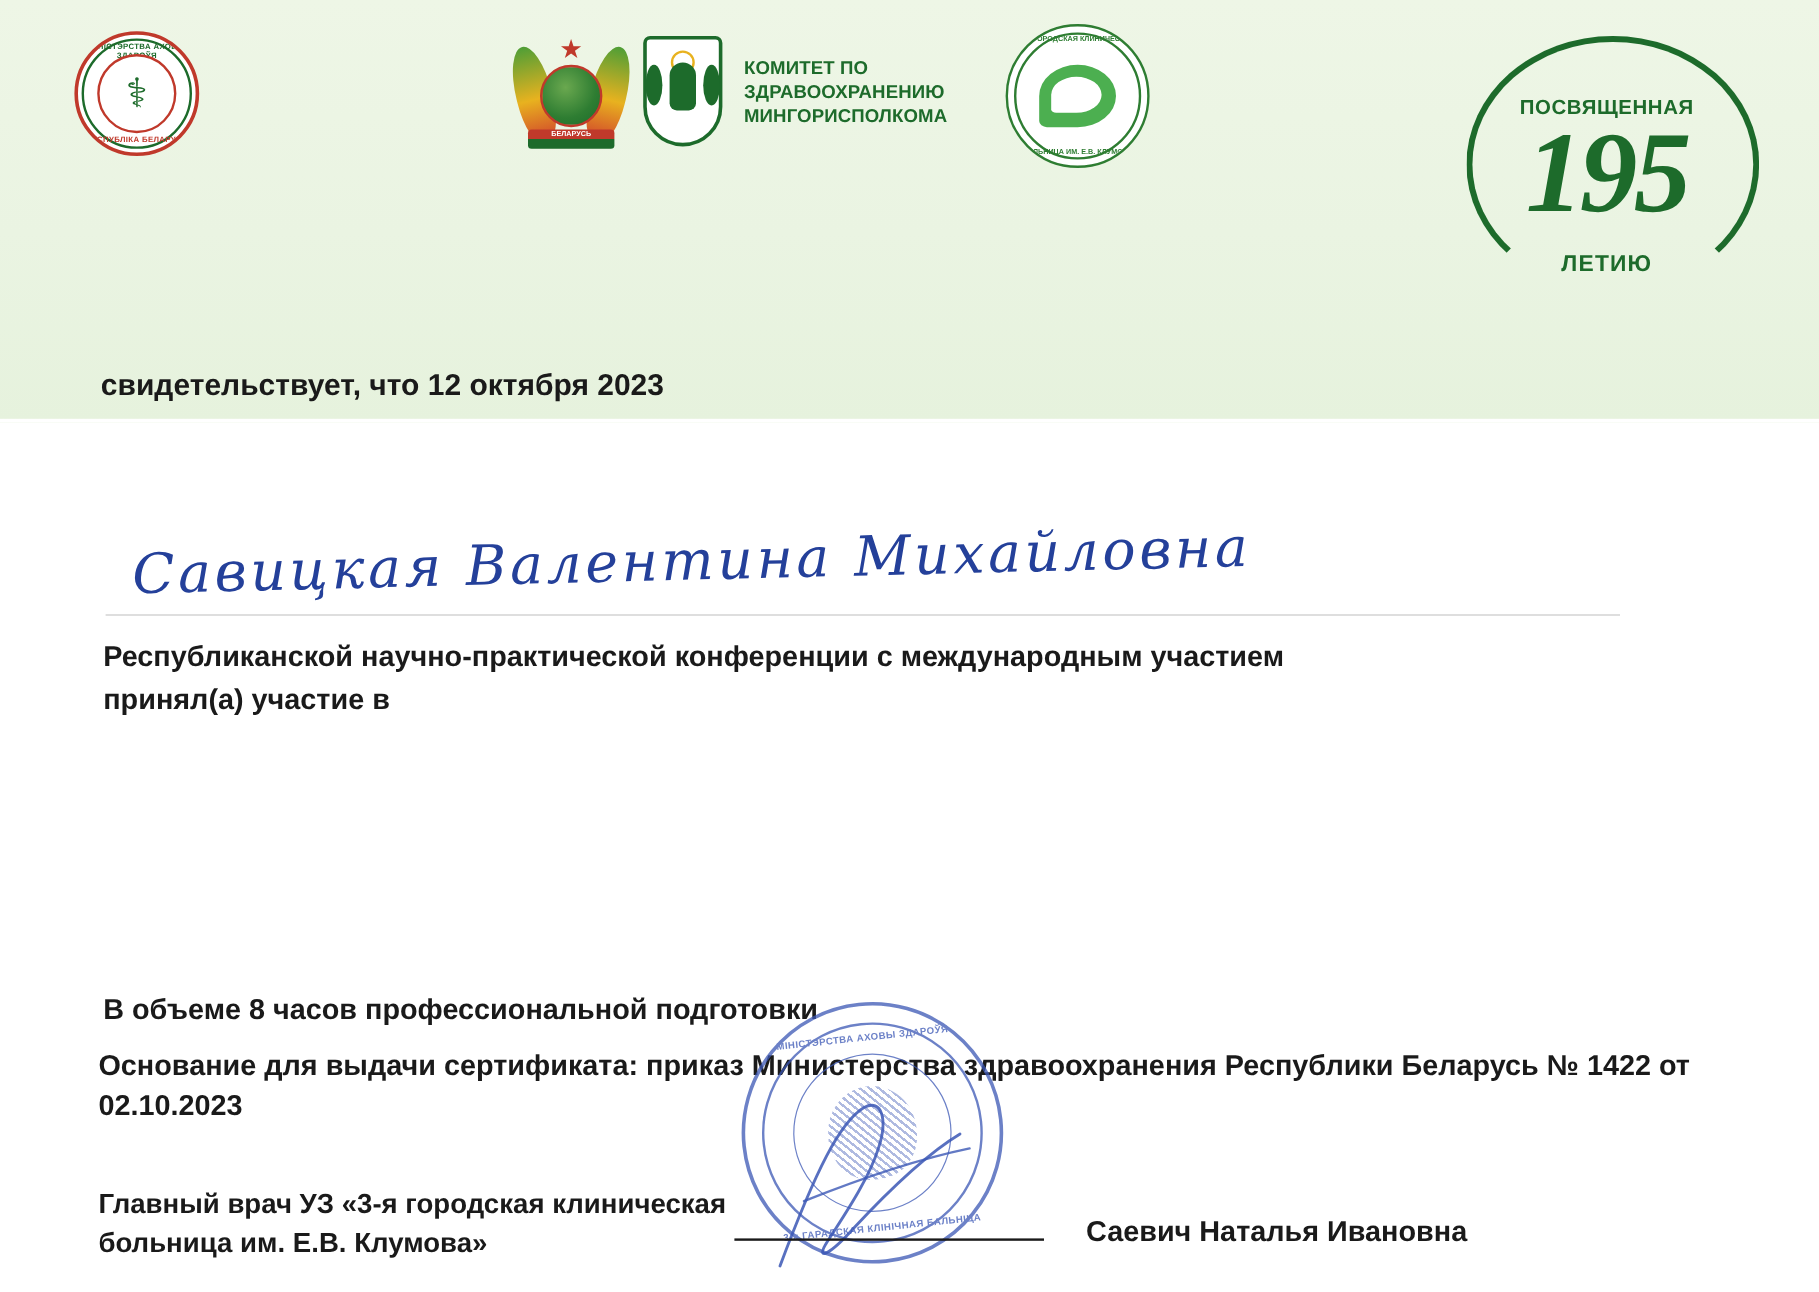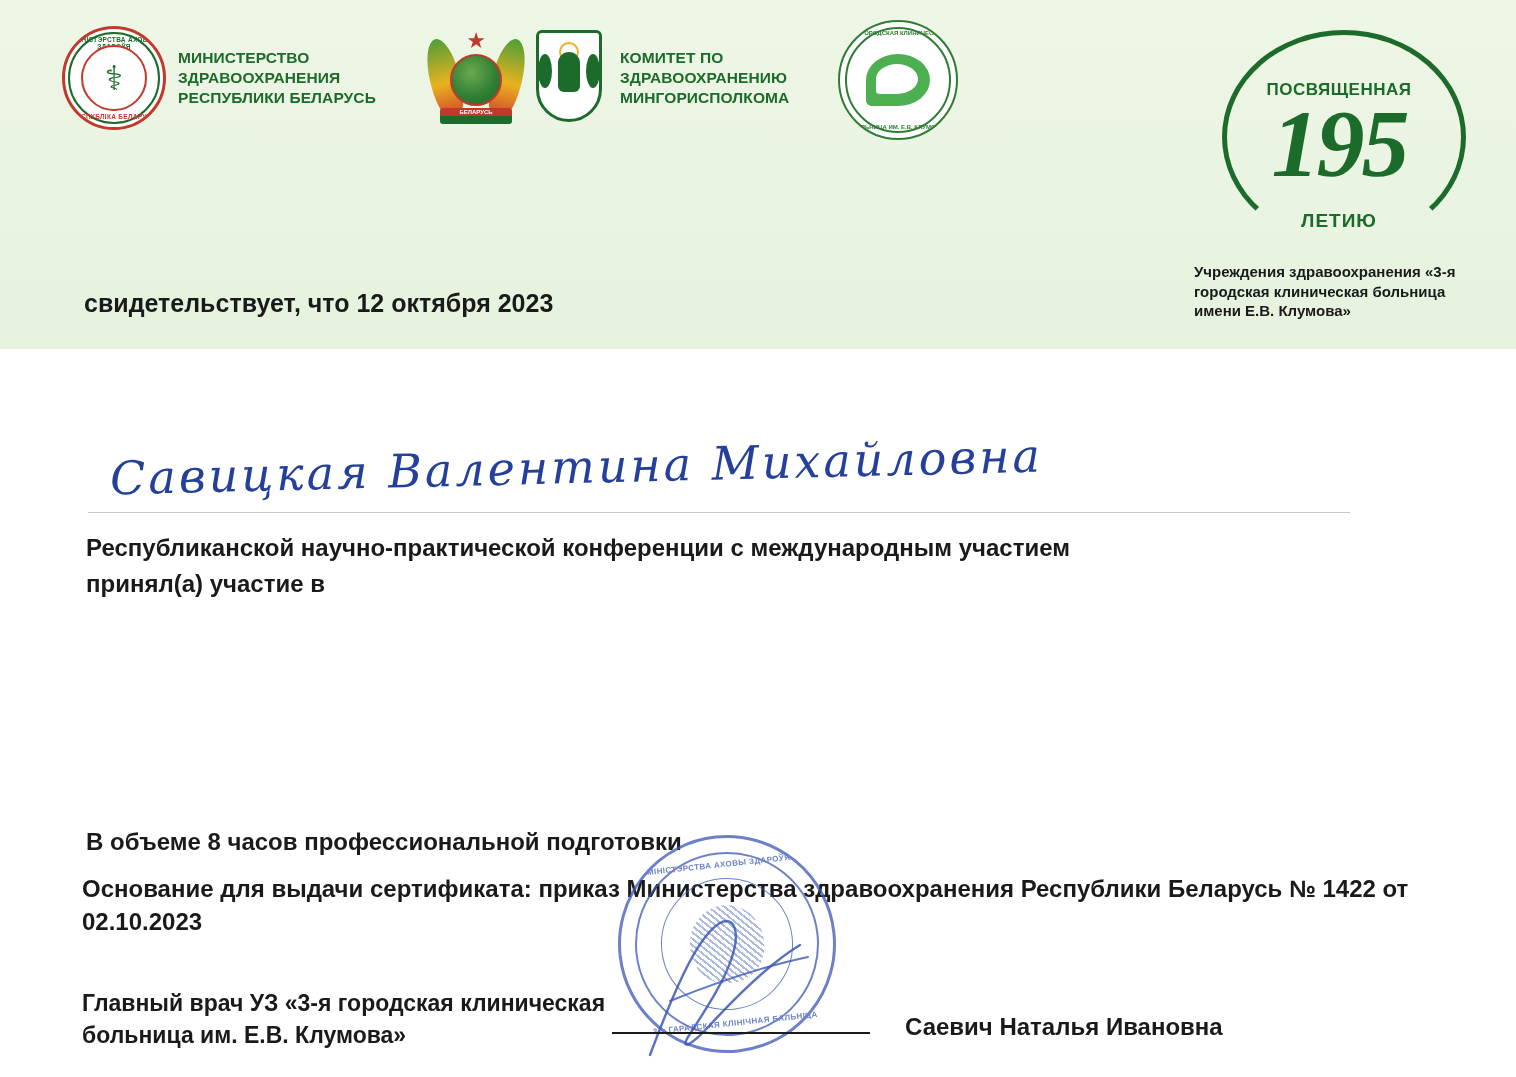--- a/index.html
+++ b/index.html
@@ -332,21 +332,21 @@
     top: 166px;
     font-size: 86px;
     font-weight: bold;
     color: #1d6b2b;
     letter-spacing: 1px;
     line-height: 1;
   }
   .attest-line {
     position: absolute;
     left: 84px;
-    top: 289px;
+    top: 307px;
     font-size: 25px;
     font-weight: bold;
     color: #1a1a1a;
   }
 
   
   .handwritten-name {
     position: absolute;
     left: 110px;
     top: 440px;
@@ -506,25 +506,20 @@
   <div class="logos-row">
 
     <div class="logo-block" style="left:62px; top:8px;">
       <div class="emblem-ministry">
         <div class="ring-text"></div>
         <div class="arc-top">МІНІСТЭРСТВА АХОВЫ ЗДАРОЎЯ</div>
         <div class="inner">
           <span class="snake">⚕</span>
         </div>
         <div class="arc-bottom">РЭСПУБЛІКА БЕЛАРУСЬ</div>
-      </div>
-      <div class="logo-text" style="margin-left:12px;">
-        <div>МИНИСТЕРСТВО</div>
-        <div>ЗДРАВООХРАНЕНИЯ</div>
-        <div>РЕСПУБЛИКИ БЕЛАРУСЬ</div>
       </div>
     </div>
 
     <div class="logo-block" style="left:428px; top:8px;">
       <div class="emblem-coat">
         <div class="wreath-l"></div>
         <div class="wreath-r"></div>
         <div class="globe"></div>
         <div class="star">★</div>
         <div class="ribbon">БЕЛАРУСЬ</div>
@@ -552,21 +547,20 @@
       </div>
     </div>
   </div>
 
   <div class="anniversary">
     <div class="arc"></div>
     <div class="lbl-top">ПОСВЯЩЕННАЯ</div>
     <div class="num">195</div>
     <div class="lbl-bottom">ЛЕТИЮ</div>
   </div>
-  <div class="anniversary-note">Учреждения здравоохранения «3-я городская клиническая больница имени Е.В. Клумова»</div>
 
   <div class="attest-line">свидетельствует, что 12 октября 2023</div>
 
   <div class="handwritten-name">Савицкая Валентина Михайловна</div>
   <div class="name-underline"></div>
 
   <div class="participation">
     <div>Республиканской научно-практической конференции с международным участием</div>
     <div>принял(а) участие в</div>
   </div>

